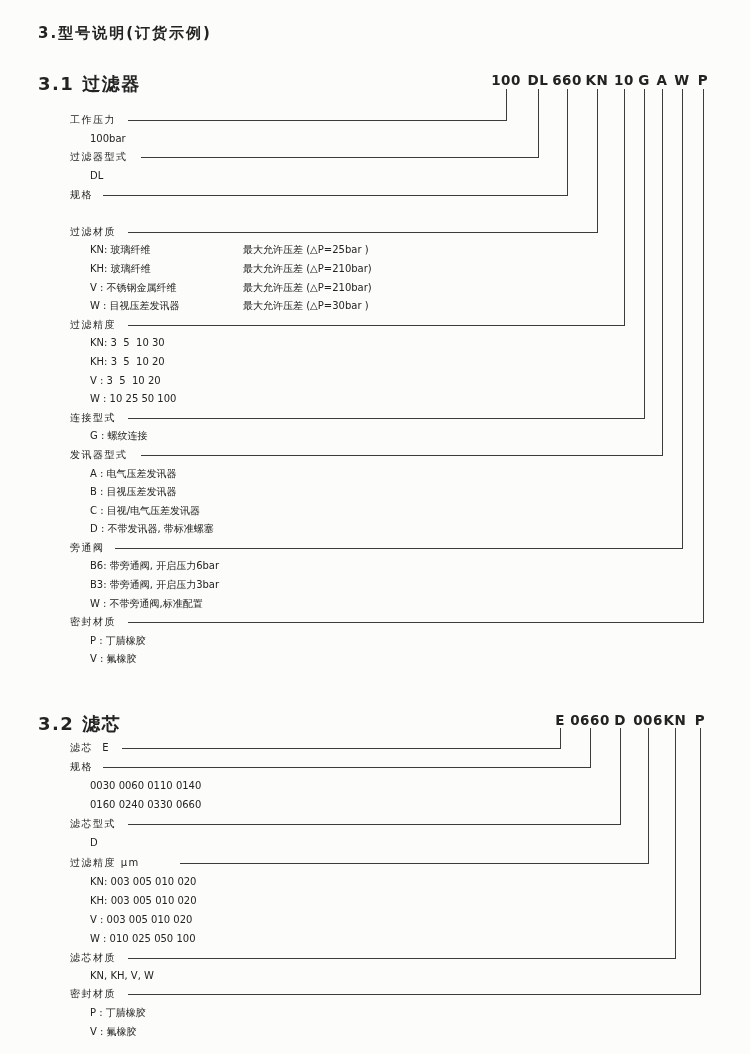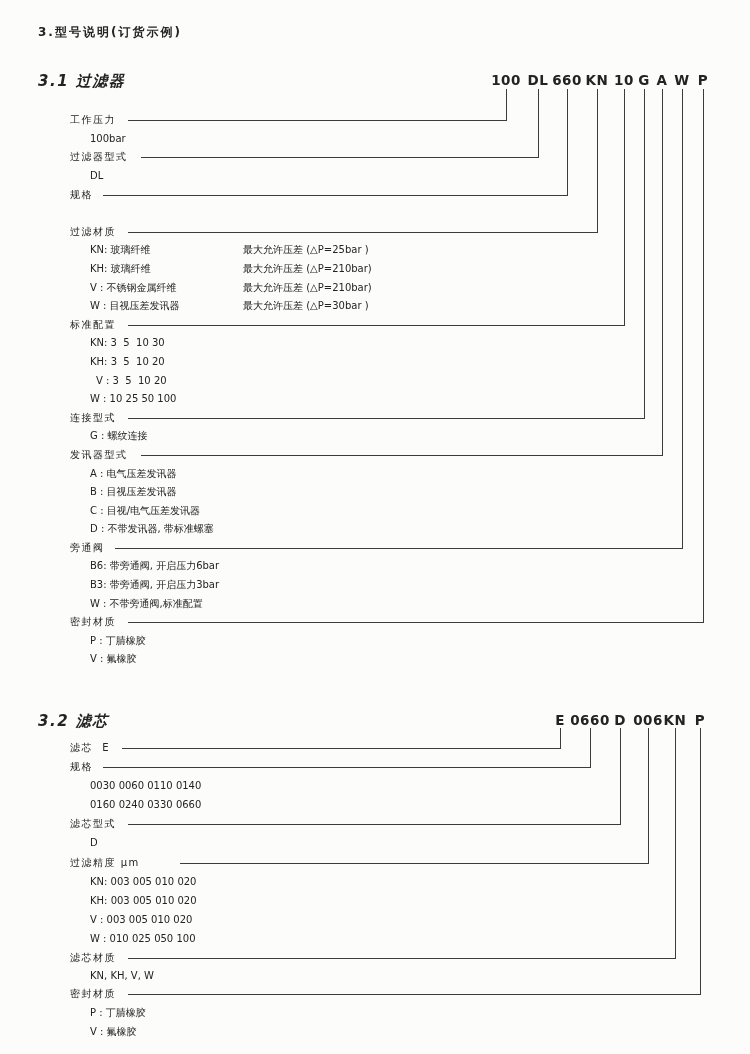--- a/index.html
+++ b/index.html
@@ -3,22 +3,22 @@
 <meta charset="utf-8">
 <style>
   html,body{margin:0;padding:0;background:#e9e9e9;}
   .page{
     position:relative;width:750px;height:1054px;background:#fcfcfa;
     font-family:"DejaVu Sans","Liberation Sans",sans-serif;color:#232323;
     overflow:hidden;margin:0 auto;
   }
   .t{position:absolute;font-size:10px;line-height:15px;white-space:pre;}
   .lbl{letter-spacing:1.5px;}
-  .title{position:absolute;left:38px;top:24px;font-size:12px;font-weight:bold;letter-spacing:2px;white-space:pre;}
-  .heading{position:absolute;left:38px;font-size:15px;font-weight:bold;letter-spacing:1.5px;white-space:pre;font-style:italic;}
+  .title{position:absolute;left:38px;top:24px;font-size:15px;font-weight:bold;letter-spacing:2px;white-space:pre;}
+  .heading{position:absolute;left:38px;font-size:18px;font-weight:bold;letter-spacing:1.5px;white-space:pre;}
   .code{position:absolute;transform:translateX(-50%);font-size:13.5px;font-weight:bold;letter-spacing:.5px;white-space:pre;}
   .connector{position:absolute;border-bottom:1px solid #3c3c3c;border-right:1px solid #3c3c3c;}
 </style>
 </head>
 <body>
 
 <div class="page">
 
   <div class="title">3.型号说明(订货示例)</div>
 
@@ -55,24 +55,24 @@
   <div class="t lbl" style="left:70px;top:224px">过滤材质</div>
   <div class="t" style="left:90px;top:242px">KN: 玻璃纤维</div>
   <div class="t" style="left:243px;top:242px">最大允许压差 (△P=25bar )</div>
   <div class="t" style="left:90px;top:261px">KH: 玻璃纤维</div>
   <div class="t" style="left:243px;top:261px">最大允许压差 (△P=210bar)</div>
   <div class="t" style="left:90px;top:280px">V : 不锈钢金属纤维</div>
   <div class="t" style="left:243px;top:280px">最大允许压差 (△P=210bar)</div>
   <div class="t" style="left:90px;top:298px">W : 目视压差发讯器</div>
   <div class="t" style="left:243px;top:298px">最大允许压差 (△P=30bar )</div>
 
-  <div class="t lbl" style="left:70px;top:317px">标准配置</div>
+  <div class="t lbl" style="left:70px;top:317px">过滤精度</div>
   <div class="t" style="left:90px;top:335px">KN: 3  5  10 30</div>
   <div class="t" style="left:90px;top:354px">KH: 3  5  10 20</div>
-  <div class="t" style="left:96px;top:373px">V : 3  5  10 20</div>
+  <div class="t" style="left:90px;top:373px">V : 3  5  10 20</div>
   <div class="t" style="left:90px;top:391px">W : 10 25 50 100</div>
 
   <div class="t lbl" style="left:70px;top:410px">连接型式</div>
   <div class="t" style="left:90px;top:428px">G : 螺纹连接</div>
 
   <div class="t lbl" style="left:70px;top:447px">发讯器型式</div>
   <div class="t" style="left:90px;top:466px">A : 电气压差发讯器</div>
   <div class="t" style="left:90px;top:484px">B : 目视压差发讯器</div>
   <div class="t" style="left:90px;top:503px">C : 目视/电气压差发讯器</div>
   <div class="t" style="left:90px;top:521px">D : 不带发讯器, 带标准螺塞</div>

